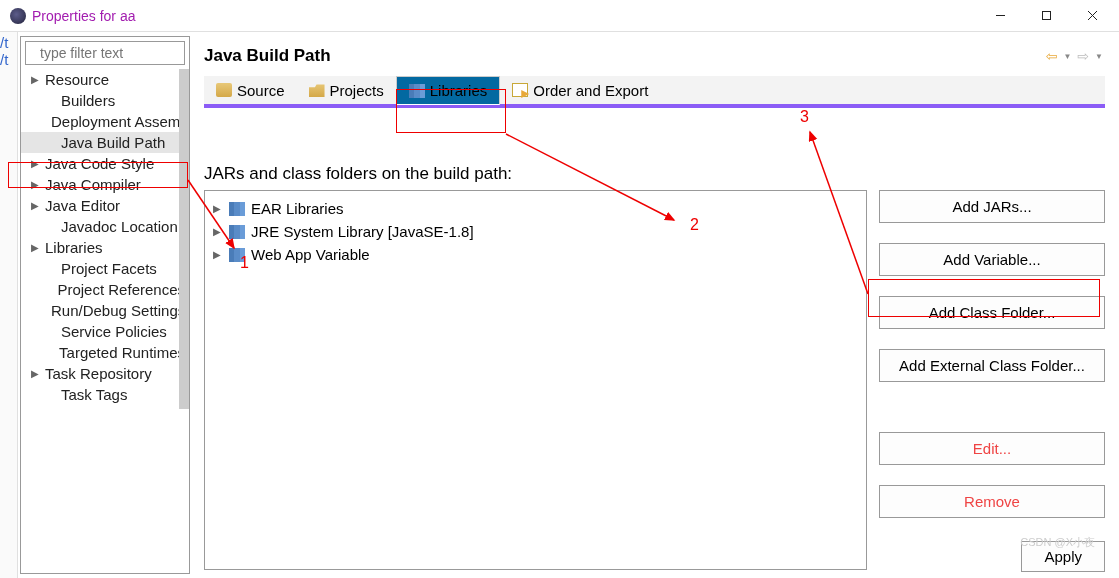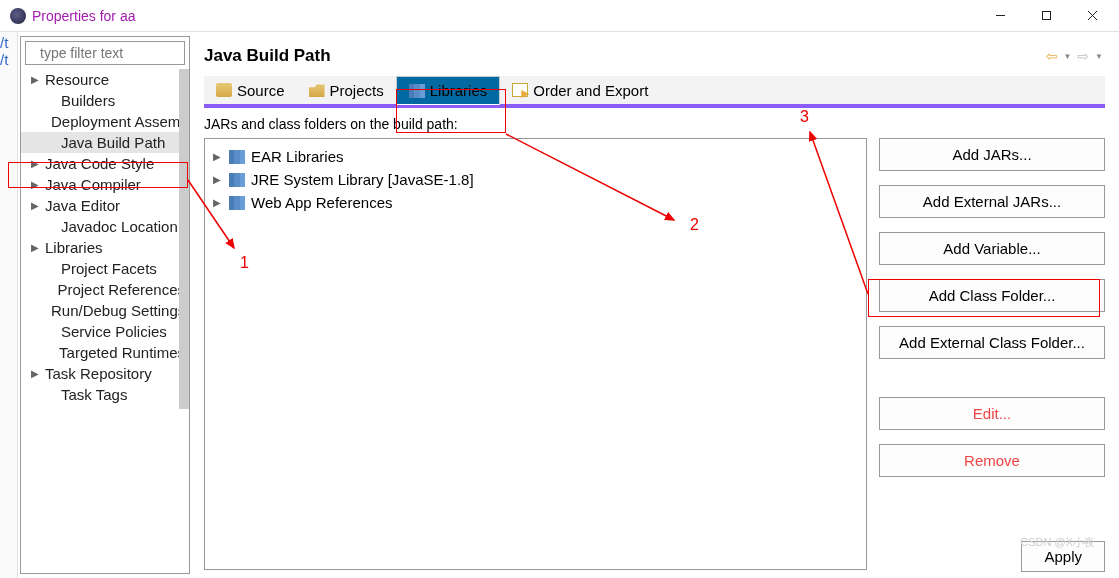--- a/index.html
+++ b/index.html
@@ -37,29 +37,29 @@
     .tabs { display: flex; border-bottom: 4px solid #8b5cf6; background: #f3f3f3; }
     .tab { padding: 5px 12px; display: flex; align-items: center; gap: 5px; font-size: 15px; cursor: default; }
     .tab.active { background: #0369a1; border: 1px solid #ccc; border-bottom: 1px solid #fff; margin-bottom: -1px; }
     .tab-icon { width: 16px; height: 14px; display: inline-block; }
     .tab-icon.source { background: linear-gradient(#e8c878, #d4a848); border-radius: 2px; }
     .tab-icon.projects { background: linear-gradient(#e8c878, #d4a848); clip-path: polygon(0 30%, 40% 30%, 50% 10%, 100% 10%, 100% 100%, 0 100%); }
     .tab-icon.libraries { background: linear-gradient(90deg, #4a7cb8 0 33%, #5a8cc8 33% 66%, #6a9cd8 66%); }
     .tab-icon.order { background: #fff; border: 1px solid #c8a838; position: relative; }
     .tab-icon.order::after { content: ""; position: absolute; right: -2px; bottom: -2px; width: 8px; height: 8px; background: #e8a838; clip-path: polygon(0 0, 100% 50%, 0 100%); }
     
-    .subtitle { padding: 8px 0 6px 0; font-size: 14px; }
+    .subtitle { padding: 8px 0 6px 0; font-size: 17px; margin-top: 48px; }
     
     .body-row { display: flex; gap: 12px; flex: 1; }
     .lib-list { flex: 1; border: 1px solid #999; padding: 6px 4px; }
     .lib-item { display: flex; align-items: center; padding: 3px 4px; font-size: 15px; gap: 6px; }
     .lib-arrow { width: 10px; font-size: 10px; color: #666; }
     .lib-icon { width: 16px; height: 14px; background: linear-gradient(90deg, #4a7cb8 0 33%, #5a8cc8 33% 66%, #6a9cd8 66%); }
     
-    .btn-col { width: 226px; display: flex; flex-direction: column; gap: 14px; }
+    .btn-col { width: 226px; display: flex; flex-direction: column; gap: 20px; }
     .btn { padding: 7px 4px; border: 1px solid #999; background: #fdfdfd; font-size: 15px; text-align: center; cursor: default; white-space: nowrap; overflow: hidden; }
     .btn.disabled { color: #ef4444; }
     .btn-gap { height: 10px; }
     
     .bottom-bar { position: absolute; bottom: 0; right: 14px; padding: 6px 0; display: flex; gap: 8px; align-items: center; }
     .bottom-btn { padding: 6px 22px; border: 1px solid #999; background: #fdfdfd; font-size: 15px; }
     .watermark { position: absolute; right: 24px; bottom: 28px; font-size: 11px; color: #ccc; }
     
     
     .anno-box { position: absolute; border: 1.5px solid #e00; pointer-events: none; }
@@ -207,26 +207,25 @@
             <span>EAR Libraries</span>
           </div>
           <div class="lib-item">
             <span class="lib-arrow">▶</span>
             <span class="lib-icon"></span>
             <span>JRE System Library [JavaSE-1.8]</span>
           </div>
           <div class="lib-item">
             <span class="lib-arrow">▶</span>
             <span class="lib-icon"></span>
-            <span>Web App References</span>
+            <span>Web App Variable</span>
           </div>
         </div>
       <div class="btn-col" id="btncol">
           <div class="btn">Add JARs...</div>
-          <div class="btn">Add External JARs...</div>
           <div class="btn">Add Variable...</div>
           <div class="btn">Add Class Folder...</div>
           <div class="btn">Add External Class Folder...</div>
           <div class="btn-gap"></div>
           <div class="btn disabled">Edit...</div>
           <div class="btn disabled">Remove</div>
           <div class="btn-gap"></div>
         </div>
     </div>
   </div>

